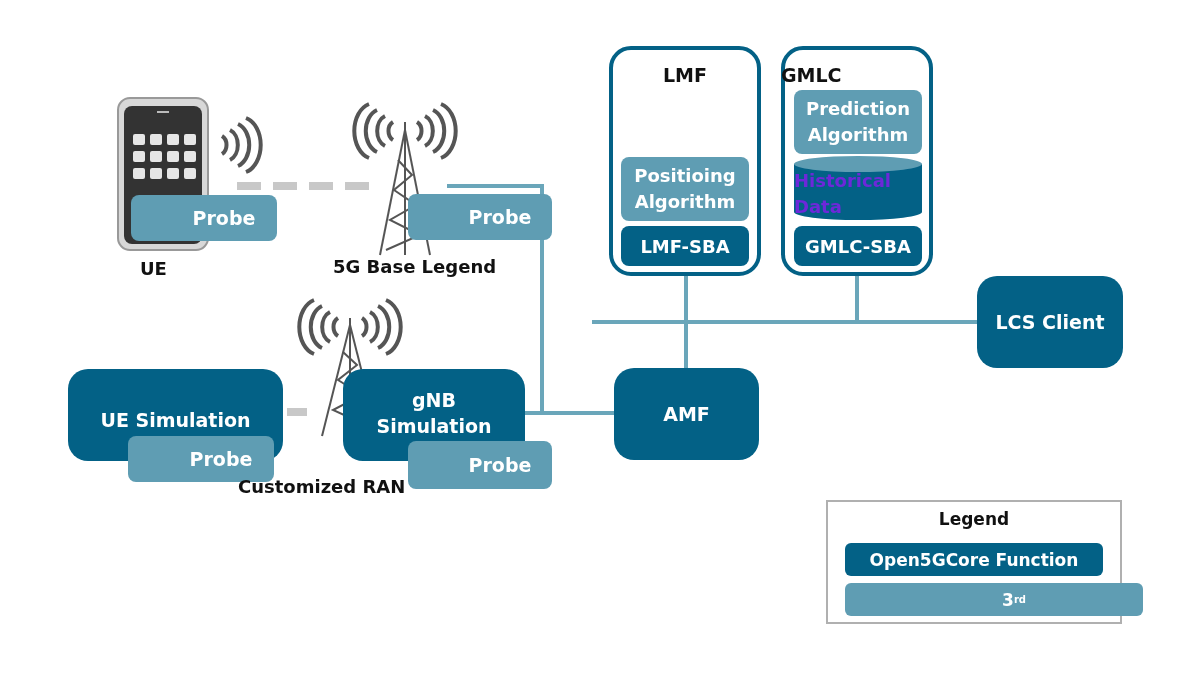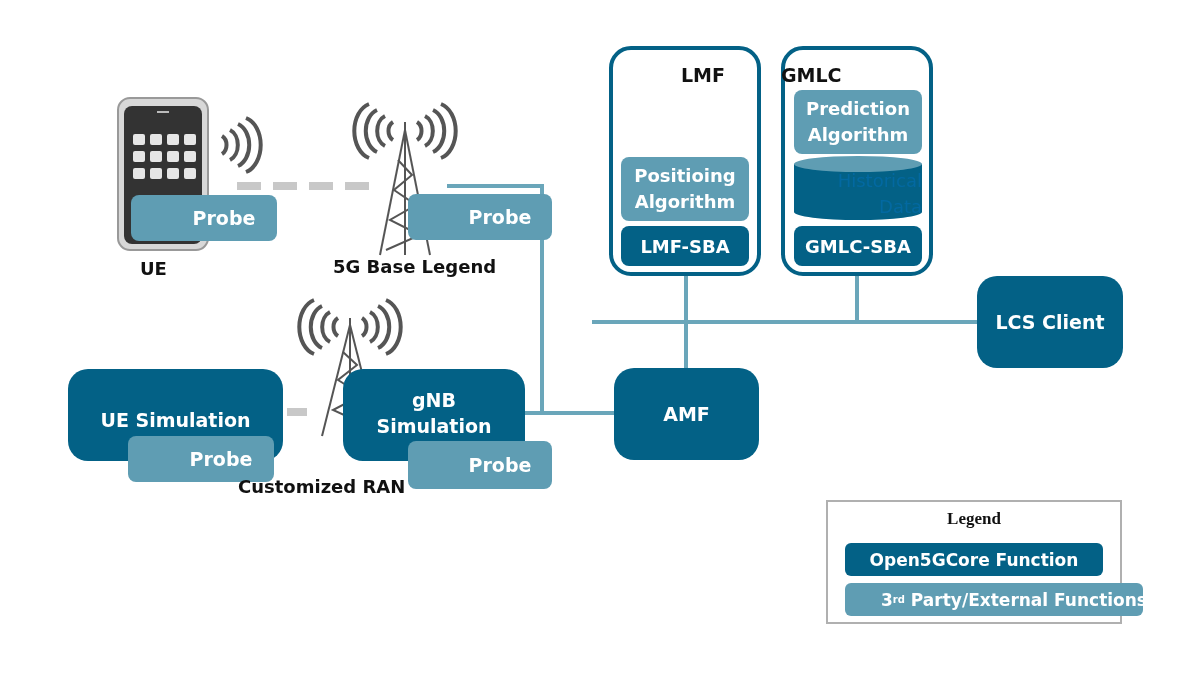--- a/index.html
+++ b/index.html
@@ -87,47 +87,46 @@
   </g>
 </svg>
 
 <div class="abs light" style="left:131px;top:195px;width:106px;height:46px;font-size:19px;">Probe</div>
 <div class="abs label" style="left:140px;top:258px;">UE</div>
 
 <div class="abs light" style="left:408px;top:194px;width:104px;height:46px;font-size:19px;">Probe</div>
 <div class="abs label" style="left:333px;top:256px;">5G Base Legend</div>
 
 <div class="abs container" style="left:609px;top:46px;width:152px;height:230px;"></div>
-<div class="abs label" style="left:609px;top:64px;width:152px;text-align:center;font-size:19px;padding-left:18px;">LMF</div>
+<div class="abs label" style="left:609px;top:64px;width:152px;text-align:center;font-size:19px;">LMF</div>
 <div class="abs light" style="left:621px;top:157px;width:128px;height:64px;font-size:18px;line-height:26px;padding:0 4px;box-sizing:border-box;">Positioing Algorithm</div>
 <div class="abs dark" style="left:621px;top:226px;width:128px;height:40px;border-radius:8px;font-size:18px;">LMF-SBA</div>
 
 <div class="abs container" style="left:781px;top:46px;width:152px;height:230px;"></div>
 <div class="abs label" style="left:781px;top:64px;width:152px;text-align:left;font-size:19px;">GMLC</div>
 <div class="abs light" style="left:794px;top:90px;width:128px;height:64px;font-size:18px;line-height:26px;padding:0 18px;box-sizing:border-box;">Prediction Algorithm</div>
 <div class="abs" style="left:794px;top:156px;width:128px;height:64px;">
   <svg width="128" height="64" style="position:absolute;left:0;top:0;">
     <path d="M0,8 L0,56 A64,8 0 0 0 128,56 L128,8 Z" fill="#036186"></path>
     <ellipse cx="64" cy="8" rx="64" ry="8" fill="#5f9db3"></ellipse>
   </svg>
-  <div style="position:absolute;left:0;top:12px;width:128px;text-align:right;color:#0369a1;font-weight:normal;font-size:18px;line-height:26px;">Historical Data</div>
+  <div style="position:absolute;left:0;top:12px;width:128px;text-align:left;color:#6d28d9;font-weight:bold;font-size:18px;line-height:26px;">Historical Data</div>
 </div>
 <div class="abs dark" style="left:794px;top:226px;width:128px;height:40px;border-radius:8px;font-size:18px;">GMLC-SBA</div>
 
 <div class="abs dark" style="left:977px;top:276px;width:146px;height:92px;font-size:19px;">LCS Client</div>
 
 <div class="abs dark" style="left:614px;top:368px;width:145px;height:92px;font-size:19px;">AMF</div>
 
 <div class="abs dark" style="left:68px;top:369px;width:215px;height:92px;font-size:19px;align-items:flex-start;padding-top:40px;box-sizing:border-box;">UE Simulation</div>
 <div class="abs light" style="left:128px;top:436px;width:106px;height:46px;font-size:19px;">Probe</div>
 
 <div class="abs dark" style="left:343px;top:369px;width:182px;height:92px;font-size:19px;line-height:26px;padding:16px 40px;box-sizing:border-box;align-items:flex-start;padding-top:18px;">gNB Simulation</div>
 <div class="abs light" style="left:408px;top:441px;width:104px;height:48px;font-size:19px;">Probe</div>
 <div class="abs label" style="left:238px;top:476px;">Customized RAN</div>
 
 <div class="abs" style="left:826px;top:500px;width:296px;height:124px;border:2px solid #b0b0b0;box-sizing:border-box;background:#fff;"></div>
-<div class="abs label" style="left:826px;top:509px;width:296px;text-align:center;font-size:17px;font-family:Liberation Serif, serif;">Legend</div>
+<div class="abs label" style="left:826px;top:509px;width:296px;text-align:center;font-size:17px;">Legend</div>
 <div class="abs dark" style="left:845px;top:543px;width:258px;height:33px;border-radius:6px;font-size:17px;">Open5GCore Function</div>
 <div class="abs light" style="left:845px;top:583px;width:258px;height:33px;border-radius:6px;font-size:17px;">
   <span>3</span>
     <sup style="font-size:10px;">rd</sup>
-    <span style="white-space:pre;"> Party/External Functions</span>
 </div>
 
 </body></html>

